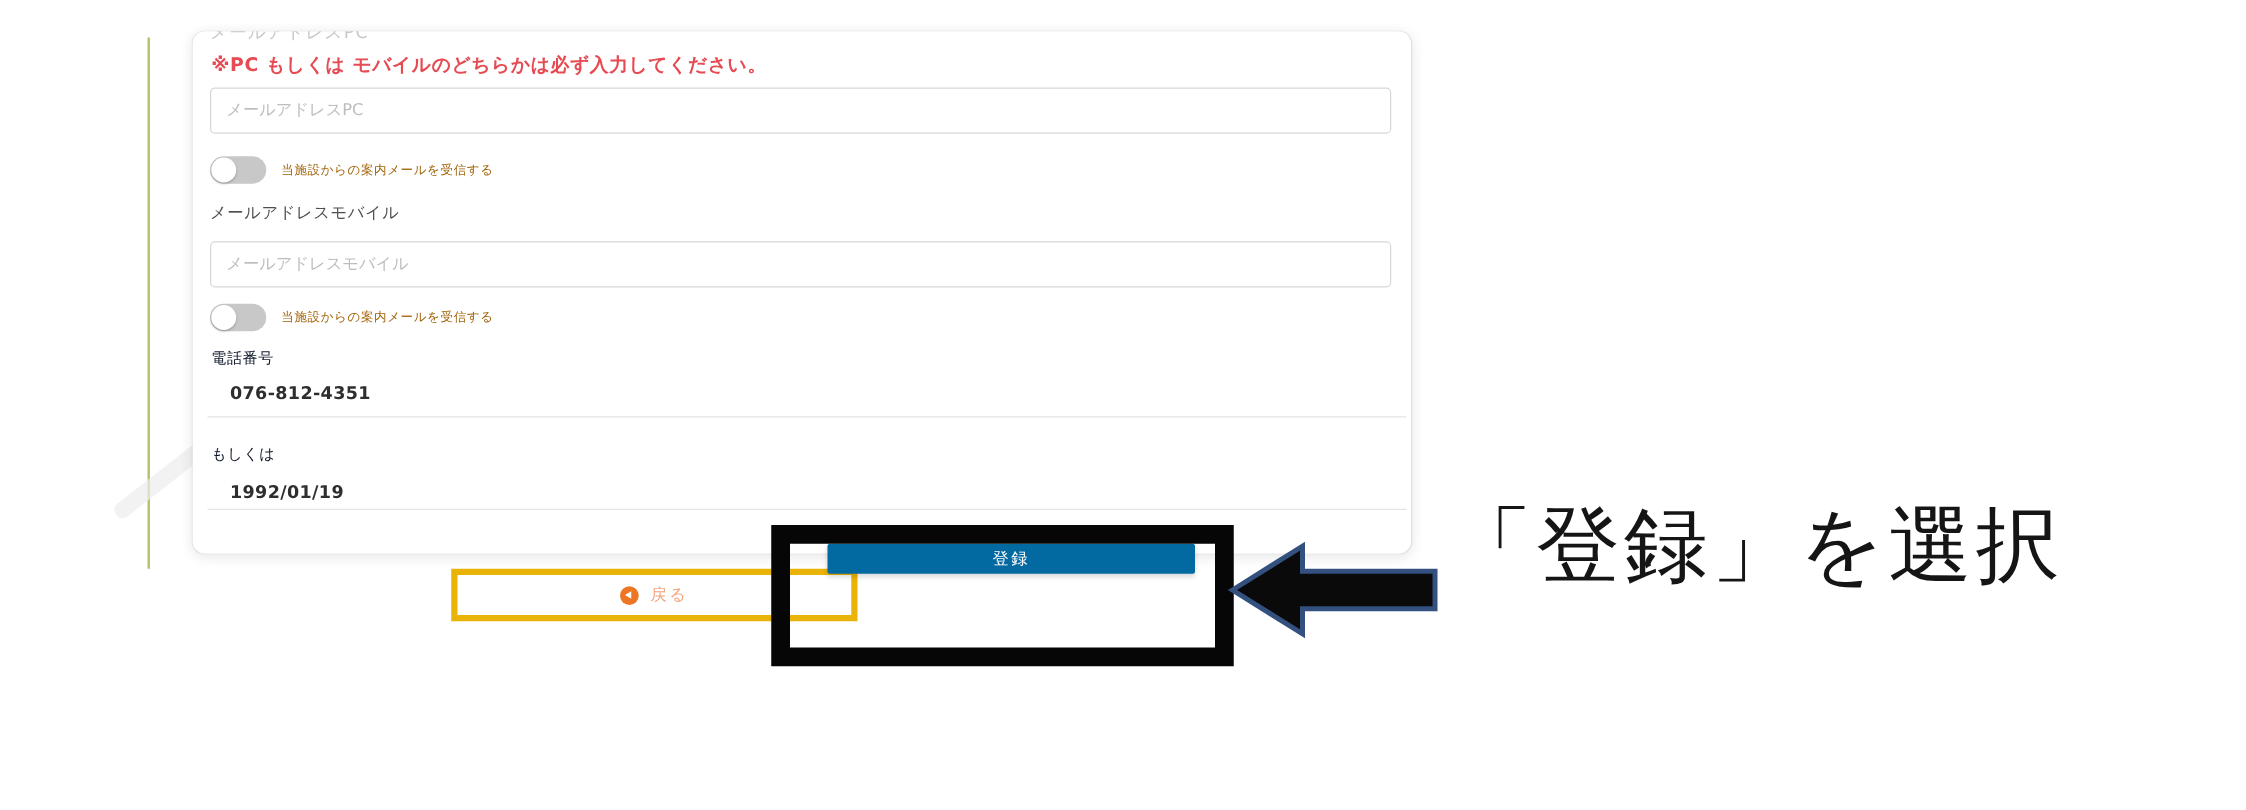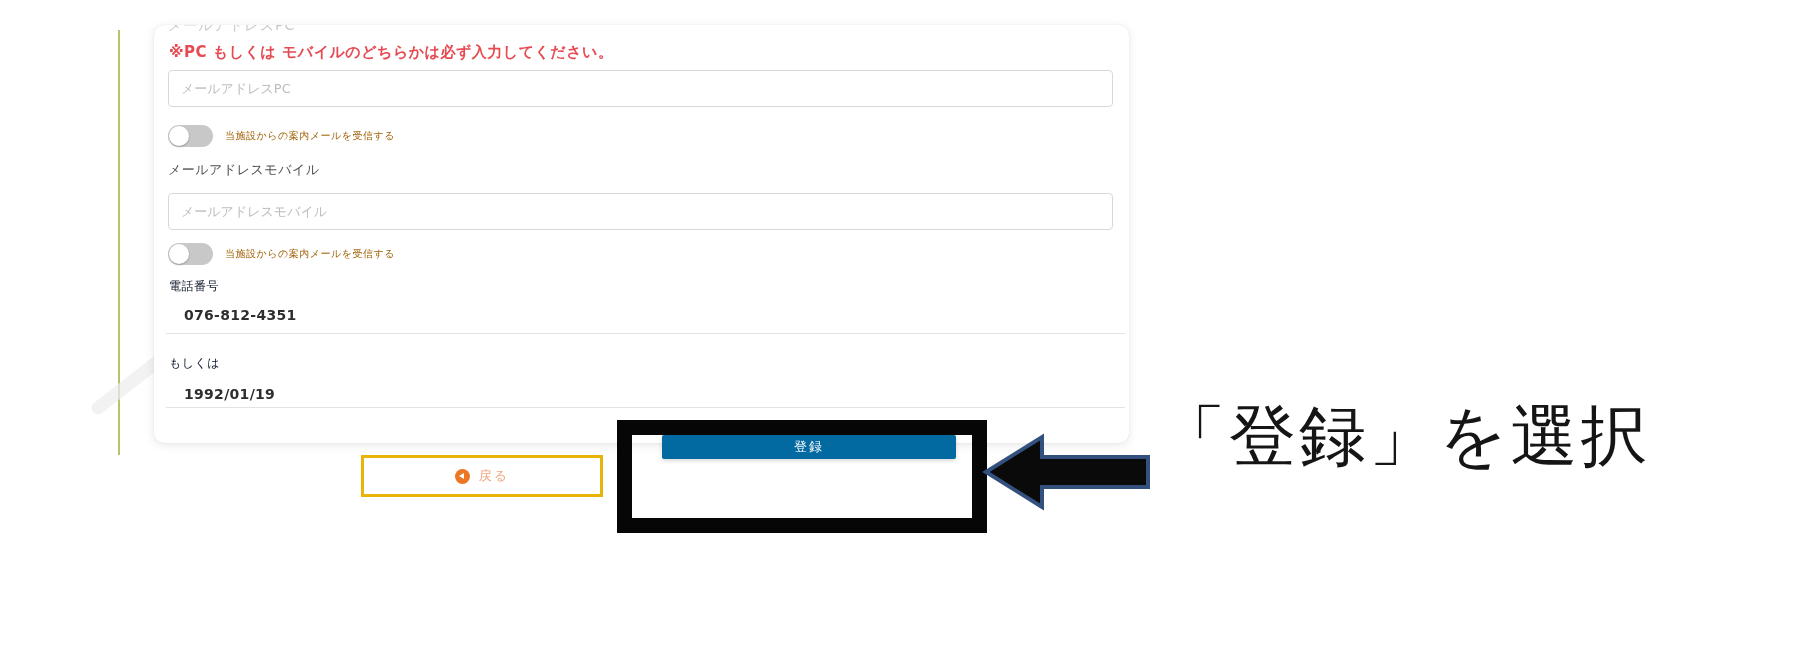--- a/index.html
+++ b/index.html
@@ -41,22 +41,22 @@
   .sec-label{position:absolute;left:14px;font-size:13px;color:#4f4f4f;letter-spacing:.5px;}
   .mob-label{top:136px;}
   .ro-label{position:absolute;left:15px;font-size:12px;color:#0f172a;letter-spacing:.5px;}
   .phone-label{top:253px;} .birth-label{top:330px;}
   .ro-value{position:absolute;left:30px;font-size:14px;font-weight:bold;color:#2e2e2e;letter-spacing:.3px;}
   .phone-value{top:282px;} .birth-value{top:361px;}
   .ro-line{position:absolute;left:12px;right:4px;height:1px;background:#e3e3e3;}
   .phone-line{top:308px;} .birth-line{top:382px;}
   
   .btn-back{
-    position:absolute;left:317px;top:455px;width:242px;height:42px;box-sizing:border-box;
-    background:#fff;border:3px solid #eab308;display:flex;align-items:center;justify-content:center;
+    position:absolute;left:317px;top:455px;width:325px;height:42px;box-sizing:border-box;
+    background:#fff;border:5px solid #eab308;display:flex;align-items:center;justify-content:center;
     gap:9px;cursor:pointer;
   }
   .back-circle{width:15px;height:15px;border-radius:50%;background:#ed7624;position:relative;flex:0 0 auto;}
   .back-circle::after{content:"";position:absolute;left:4px;top:4px;width:0;height:0;
     border-top:3.5px solid transparent;border-bottom:3.5px solid transparent;border-right:5px solid #fff;}
   .btn-back .lbl{font-size:13px;color:#f2a47d;letter-spacing:2px;}
   .btn-submit{
     position:absolute;left:618px;top:435px;width:294px;height:24px;
     background:#0369a1;border:none;border-radius:2px;cursor:pointer;
     display:flex;align-items:center;justify-content:center;

